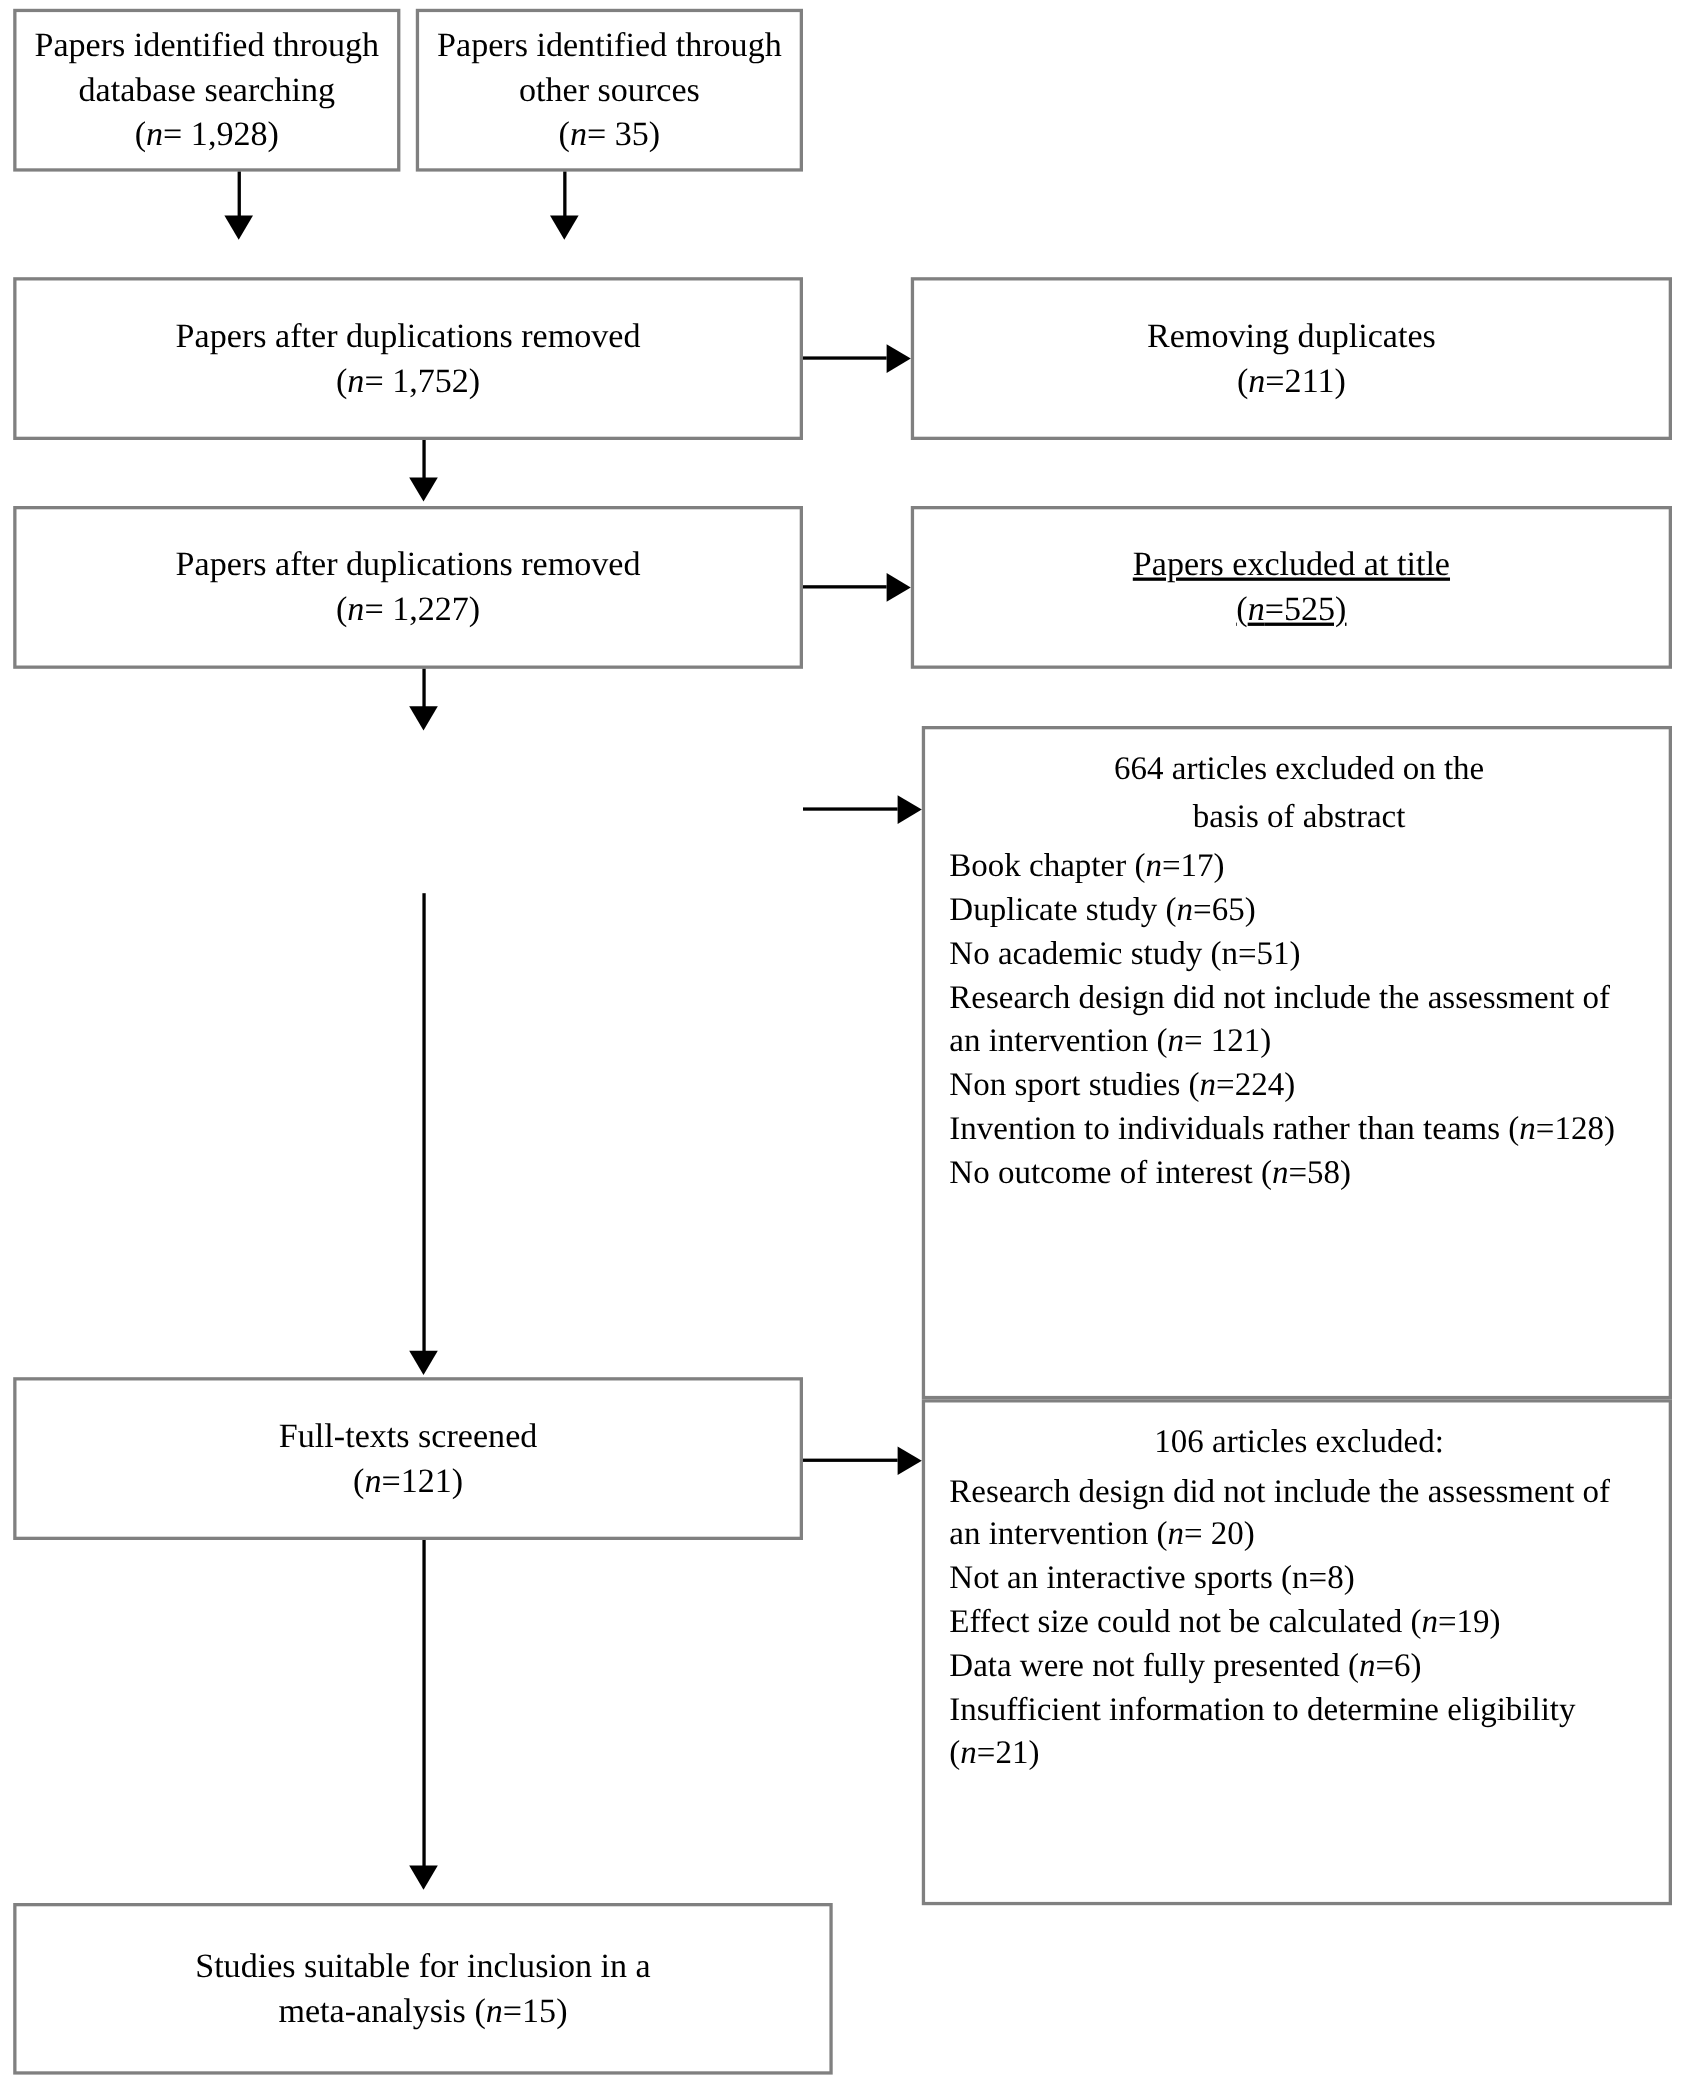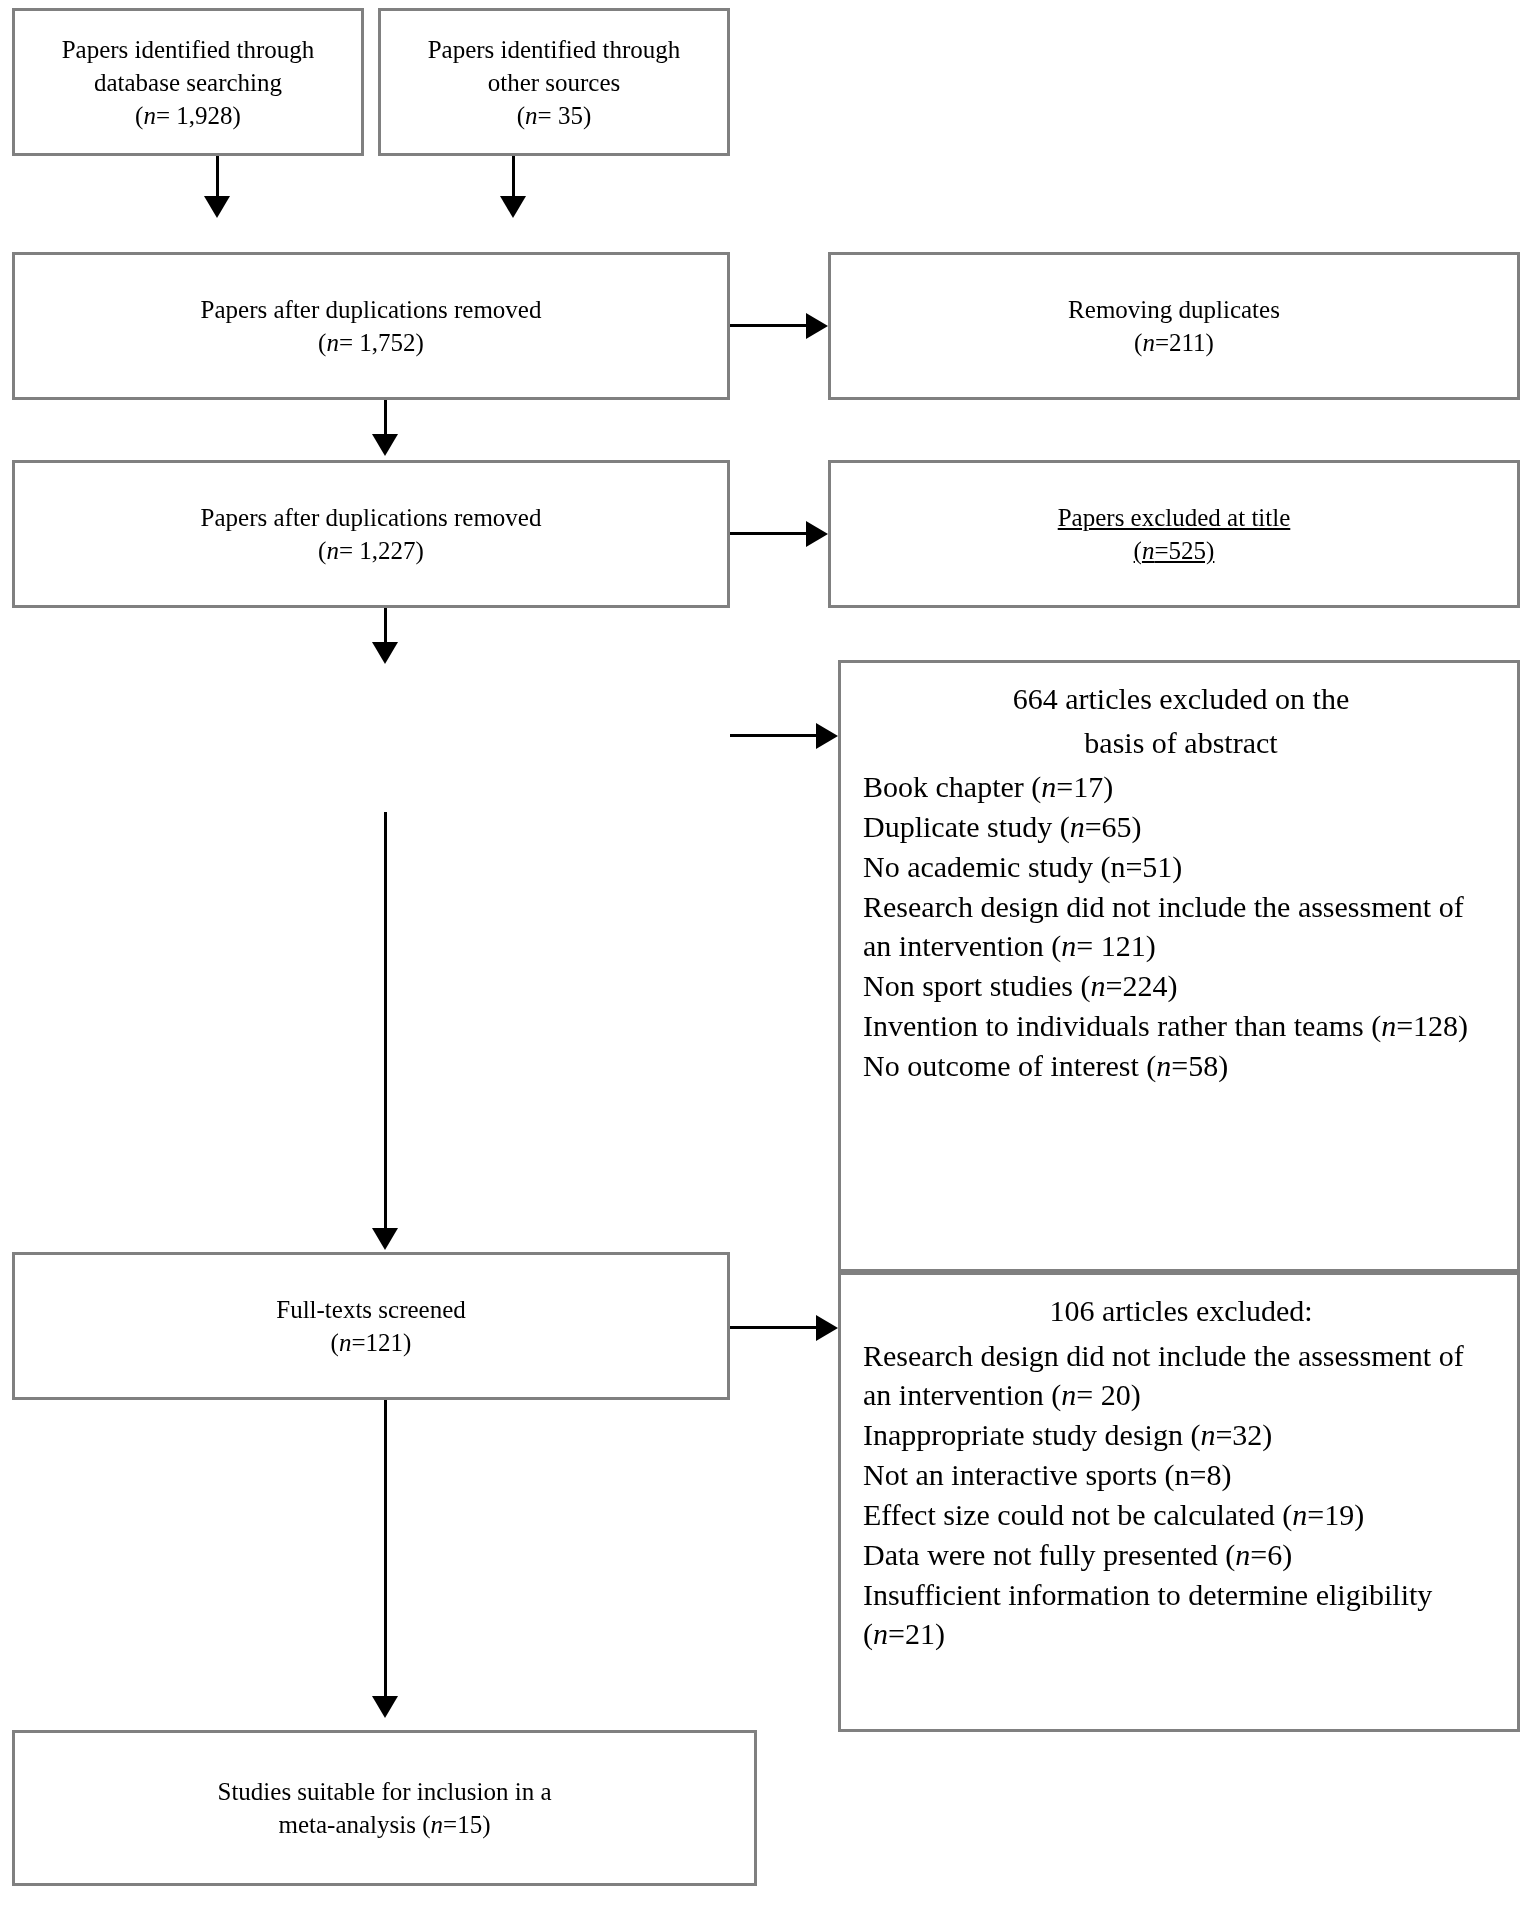--- a/index.html
+++ b/index.html
@@ -19,21 +19,21 @@
   .box {
     position: absolute;
     box-sizing: border-box;
     border: 3px solid #808080;
     background: #ffffff;
     display: flex;
     flex-direction: column;
     justify-content: center;
     align-items: center;
     text-align: left;
-    font-size: 25px;
+    font-size: 31px;
     line-height: 1.32;
     padding: 6px 10px;
   }
   .box .line { display: block; white-space: nowrap; }
   .box.listbox {
     align-items: stretch;
     justify-content: flex-start;
     text-align: left;
     padding: 16px 18px 16px 22px;
   }
@@ -149,21 +149,20 @@
   <div class="arrow-down" style="left:372px; top:1228px;"></div>
 
   <div class="box" style="left:12px; top:1252px; width:718px; height:148px;">
     <span class="line">Full-texts screened</span>
     <span class="line"><span>(</span><i>n</i><span>=121)</span></span>
   </div>
 
   <div class="box listbox" style="left:838px; top:1272px; width:682px; height:460px; font-size:30px;">
     <span class="heading">106 articles excluded:</span>
     <span class="item"><span>Research design did not include the assessment of an intervention (</span><i>n</i><span>= 20)</span></span>
-    <span class="item"><span>Inappropriate study design (</span><i>n</i><span>=32)</span></span>
     <span class="item"><span>Not an interactive sports (n=8)</span><i></i><span></span></span>
     <span class="item"><span>Effect size could not be calculated (</span><i>n</i><span>=19)</span></span>
     <span class="item"><span>Data were not fully presented (</span><i>n</i><span>=6)</span></span>
     <span class="item"><span>Insufficient information to determine eligibility (</span><i>n</i><span>=21)</span></span>
   </div>
 
   <div class="hline" style="left:730px; top:1326px; width:86px;"></div>
   <div class="arrow-right" style="left:816px; top:1315px;"></div>
 
   <div class="vline" style="left:384px; top:1400px; height:300px;"></div>

